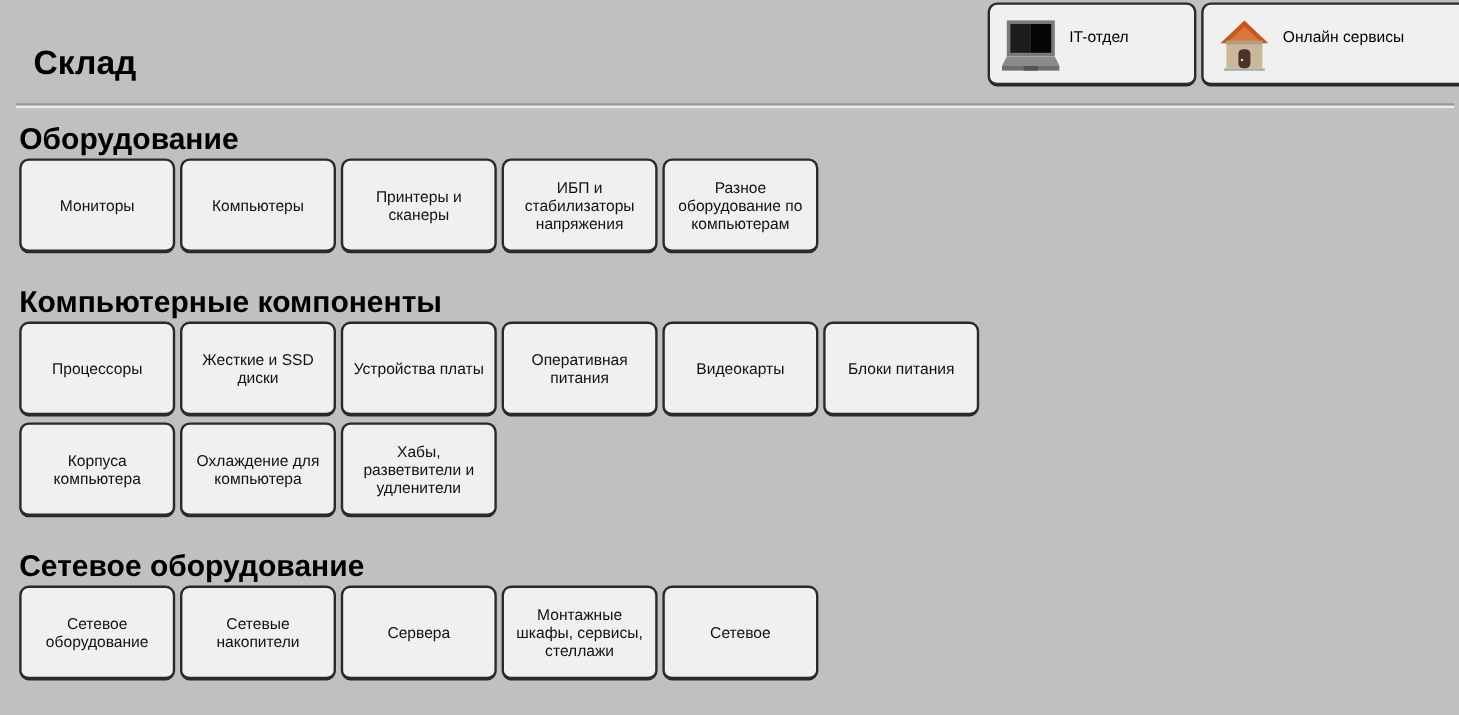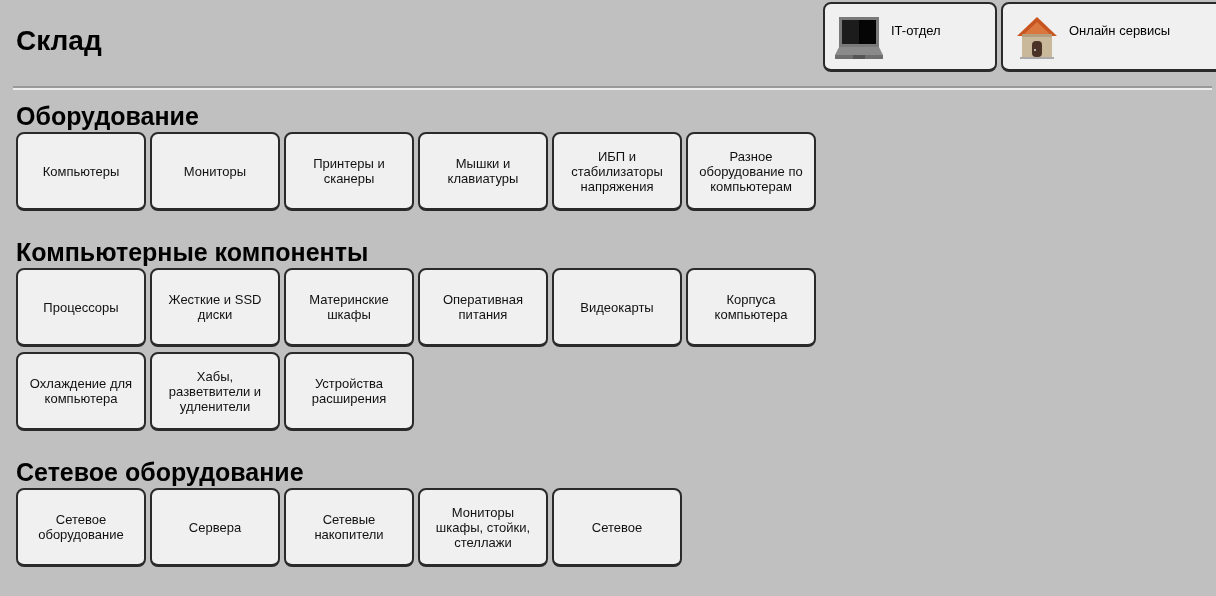--- a/index.html
+++ b/index.html
@@ -12,21 +12,21 @@
       font-family: "Liberation Sans", sans-serif;
       color: #000;
     }
     .page { position: relative; width: 1216px; height: 596px; }
     .page-title {
       position: absolute;
       left: 16px;
       top: 23px;
       font-size: 28px;
       font-weight: bold;
-      margin: 0;
+      margin: 12px;
       line-height: 36px;
     }
     .top-buttons {
       position: absolute;
       top: 2px;
       left: 823px;
       display: flex;
       gap: 4px;
     }
     .top-btn {
@@ -127,43 +127,42 @@
         </svg>
       </span>
       <span class="label">Онлайн сервисы</span>
     </div>
   </div>
 
   <div class="divider"></div>
 
   <h2 class="section-title" style="top:105px">Оборудование</h2>
   <div class="tile-grid" style="top:132px">
+    <div class="tile">Мониторы</div>
     <div class="tile">Компьютеры</div>
-    <div class="tile">Мониторы</div>
     <div class="tile">Принтеры и сканеры</div>
-    <div class="tile">Мышки и клавиатуры</div>
     <div class="tile">ИБП и стабилизаторы напряжения</div>
     <div class="tile">Разное оборудование по компьютерам</div>
   </div>
 
   <h2 class="section-title" style="top:241px">Компьютерные компоненты</h2>
   <div class="tile-grid" style="top:268px">
     <div class="tile">Процессоры</div>
     <div class="tile">Жесткие и SSD диски</div>
-    <div class="tile">Материнские шкафы</div>
+    <div class="tile">Устройства платы</div>
     <div class="tile">Оперативная питания</div>
     <div class="tile">Видеокарты</div>
+    <div class="tile">Блоки питания</div>
     <div class="tile">Корпуса компьютера</div>
     <div class="tile">Охлаждение для компьютера</div>
     <div class="tile">Хабы, разветвители и удленители</div>
-    <div class="tile">Устройства расширения</div>
   </div>
 
   <h2 class="section-title" style="top:461px">Сетевое оборудование</h2>
   <div class="tile-grid" style="top:488px">
     <div class="tile">Сетевое оборудование</div>
+    <div class="tile">Сетевые накопители</div>
     <div class="tile">Сервера</div>
-    <div class="tile">Сетевые накопители</div>
-    <div class="tile">Мониторы шкафы, стойки, стеллажи</div>
+    <div class="tile">Монтажные шкафы, сервисы, стеллажи</div>
     <div class="tile">Сетевое</div>
   </div>
 
 </div>
 
 </body></html>

